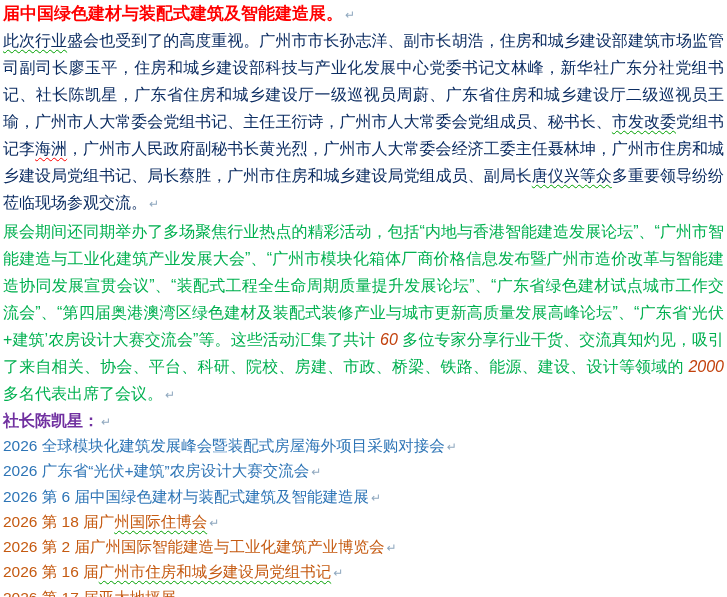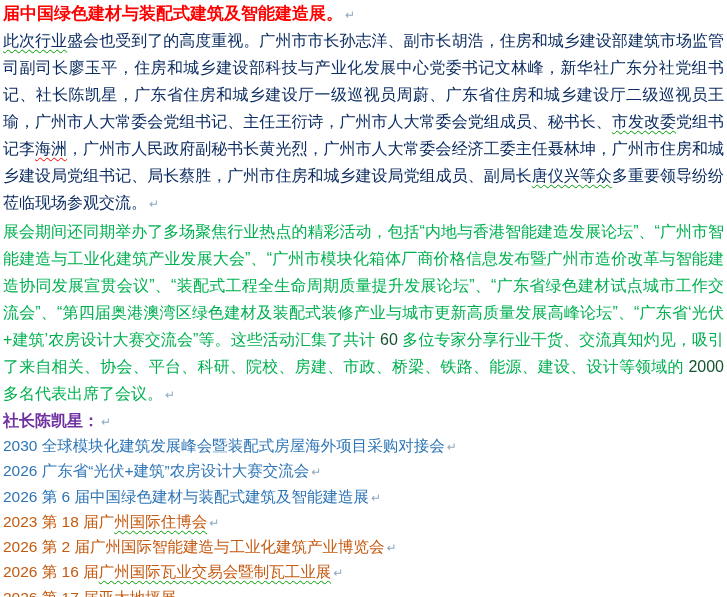--- a/index.html
+++ b/index.html
@@ -28,43 +28,43 @@
     text-decoration-line:underline;text-decoration-style:wavy;
     text-decoration-color:#00A000;text-decoration-thickness:1px;
     text-underline-offset:3px;
     text-align:right;
   }
   .wavy-red{
     text-decoration-line:underline;text-decoration-style:wavy;
     text-decoration-color:#FF0000;text-decoration-thickness:1px;
     text-underline-offset:3px;
   }
-  .num-light{color:#14532d;}
+  .num-light{color:#c2410c;font-style:italic;}
   .pilcrow{color:#8FA8BF;font-size:12px;margin-left:2px;font-weight:normal;}
 </style>
 </head>
 <body>
 
 <div class="doc">
 
   <h1 class="heading">
     <span>届中国绿色建材与装配式建筑及智能建造展。</span><span class="pilcrow">↵</span>
   </h1>
 
   <p class="body-para navy"><span class="wavy-green">此次行业</span><span>盛会也受到了的高度重视。广州市市长孙志洋、副市长胡浩，住房和城乡建设部建筑市场监管司副司长廖玉平，住房和城乡建设部科技与产业化发展中心党委书记文林峰，新华社广东分社党组书记、社长陈凯星，广东省住房和城乡建设厅一级巡视员周蔚、广东省住房和城乡建设厅二级巡视员王瑜，广州市人大常委会党组书记、主任王衍诗，广州市人大常委会党组成员、秘书长、</span><span class="wavy-green">市发改委</span><span>党组书记李</span><span class="wavy-red">海洲</span><span>，广州市人民政府副秘书长黄光烈，广州市人大常委会经济工委主任聂林坤，广州市住房和城乡建设局党组书记、局长蔡胜，广州市住房和城乡建设局党组成员、副局长</span><span class="wavy-green">唐仪兴等众</span><span>多重要领导纷纷莅临现场参观交流。</span><span class="pilcrow">↵</span></p>
 
   <p class="body-para green"><span>展会期间还同期举办了多场聚焦行业热点的精彩活动，包括“内地与香港智能建造发展论坛”、“广州市智能建造与工业化建筑产业发展大会”、“广州市模块化箱体厂商价格信息发布暨广州市造价改革与智能建造协同发展宣贯会议”、“装配式工程全生命周期质量提升发展论坛”、“广东省绿色建材试点城市工作交流会”、“第四届奥港澳湾区绿色建材及装配式装修产业与城市更新高质量发展高峰论坛”、“广东省‘光伏+建筑’农房设计大赛交流会”等。这些活动汇集了共计 </span><span class="num-light">60</span><span> 多位专家分享行业干货、交流真知灼见，吸引了来自相关、协会、平台、科研、院校、房建、市政、桥梁、铁路、能源、建设、设计等领域的 </span><span class="num-light">2000</span><span> 多名代表出席了会议。</span><span class="pilcrow">↵</span></p>
 
   <h2 class="subhead">
     <span>社长陈凯星：</span><span class="pilcrow">↵</span>
   </h2>
 
   <div class="events">
-      <div class="event blue"><span>2030 全球模块化建筑发展峰会暨装配式房屋海外项目采购对接会</span><span class="pilcrow">↵</span></div>
+      <div class="event blue"><span>2026 全球模块化建筑发展峰会暨装配式房屋海外项目采购对接会</span><span class="pilcrow">↵</span></div>
       <div class="event blue"><span>2026 广东省“光伏+建筑”农房设计大赛交流会</span><span class="pilcrow">↵</span></div>
       <div class="event blue"><span>2026 第 6 届中国绿色建材与装配式建筑及智能建造展</span><span class="pilcrow">↵</span></div>
-      <div class="event brown"><span>2023 第 18 届广</span><span class="wavy-green">州国际住博会</span><span class="pilcrow">↵</span></div>
+      <div class="event brown"><span>2026 第 18 届广</span><span class="wavy-green">州国际住博会</span><span class="pilcrow">↵</span></div>
       <div class="event brown"><span>2026 第 2 届广州国际智能建造与工业化建筑产业博览会</span><span class="pilcrow">↵</span></div>
-      <div class="event brown"><span>2026 第 16 届</span><span class="wavy-green">广州国际瓦业交易会暨制瓦工业展</span><span class="pilcrow">↵</span></div>
+      <div class="event brown"><span>2026 第 16 届</span><span class="wavy-green">广州市住房和城乡建设局党组书记</span><span class="pilcrow">↵</span></div>
       <div class="event brown"><span>2026 第 17 届亚太地坪展</span></div>
     </div>
 
 </div>
 
 </body></html>

